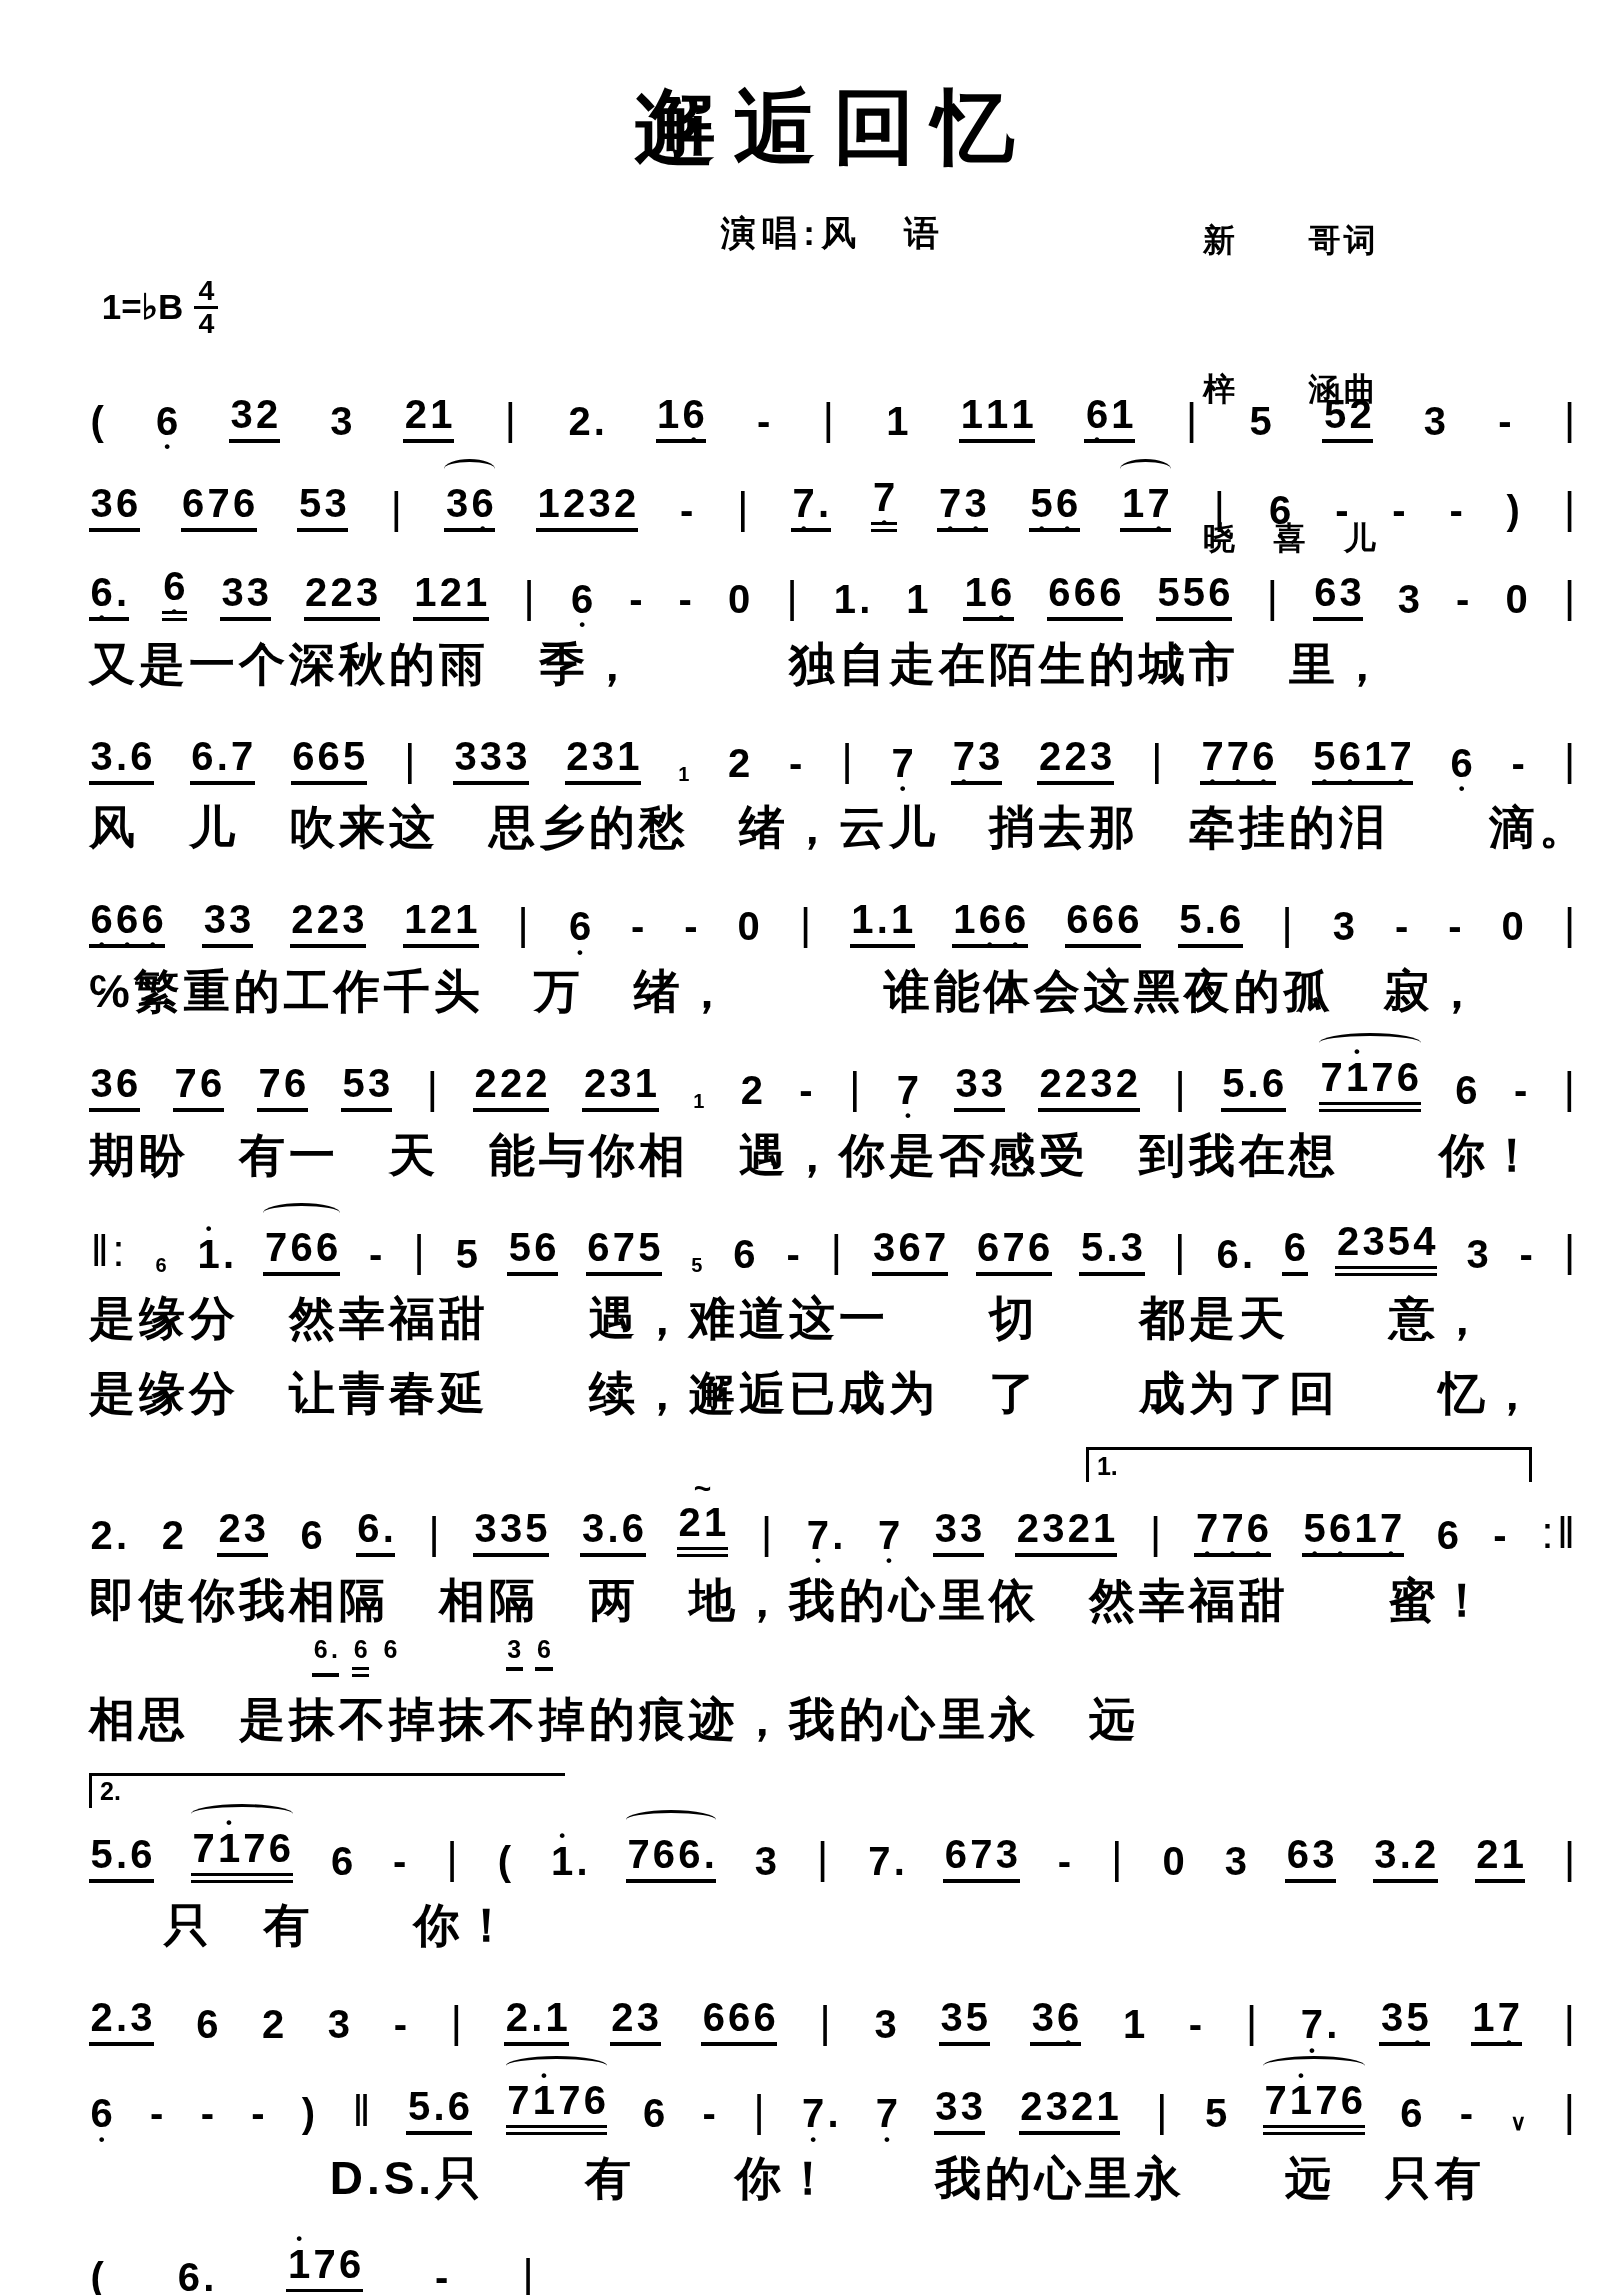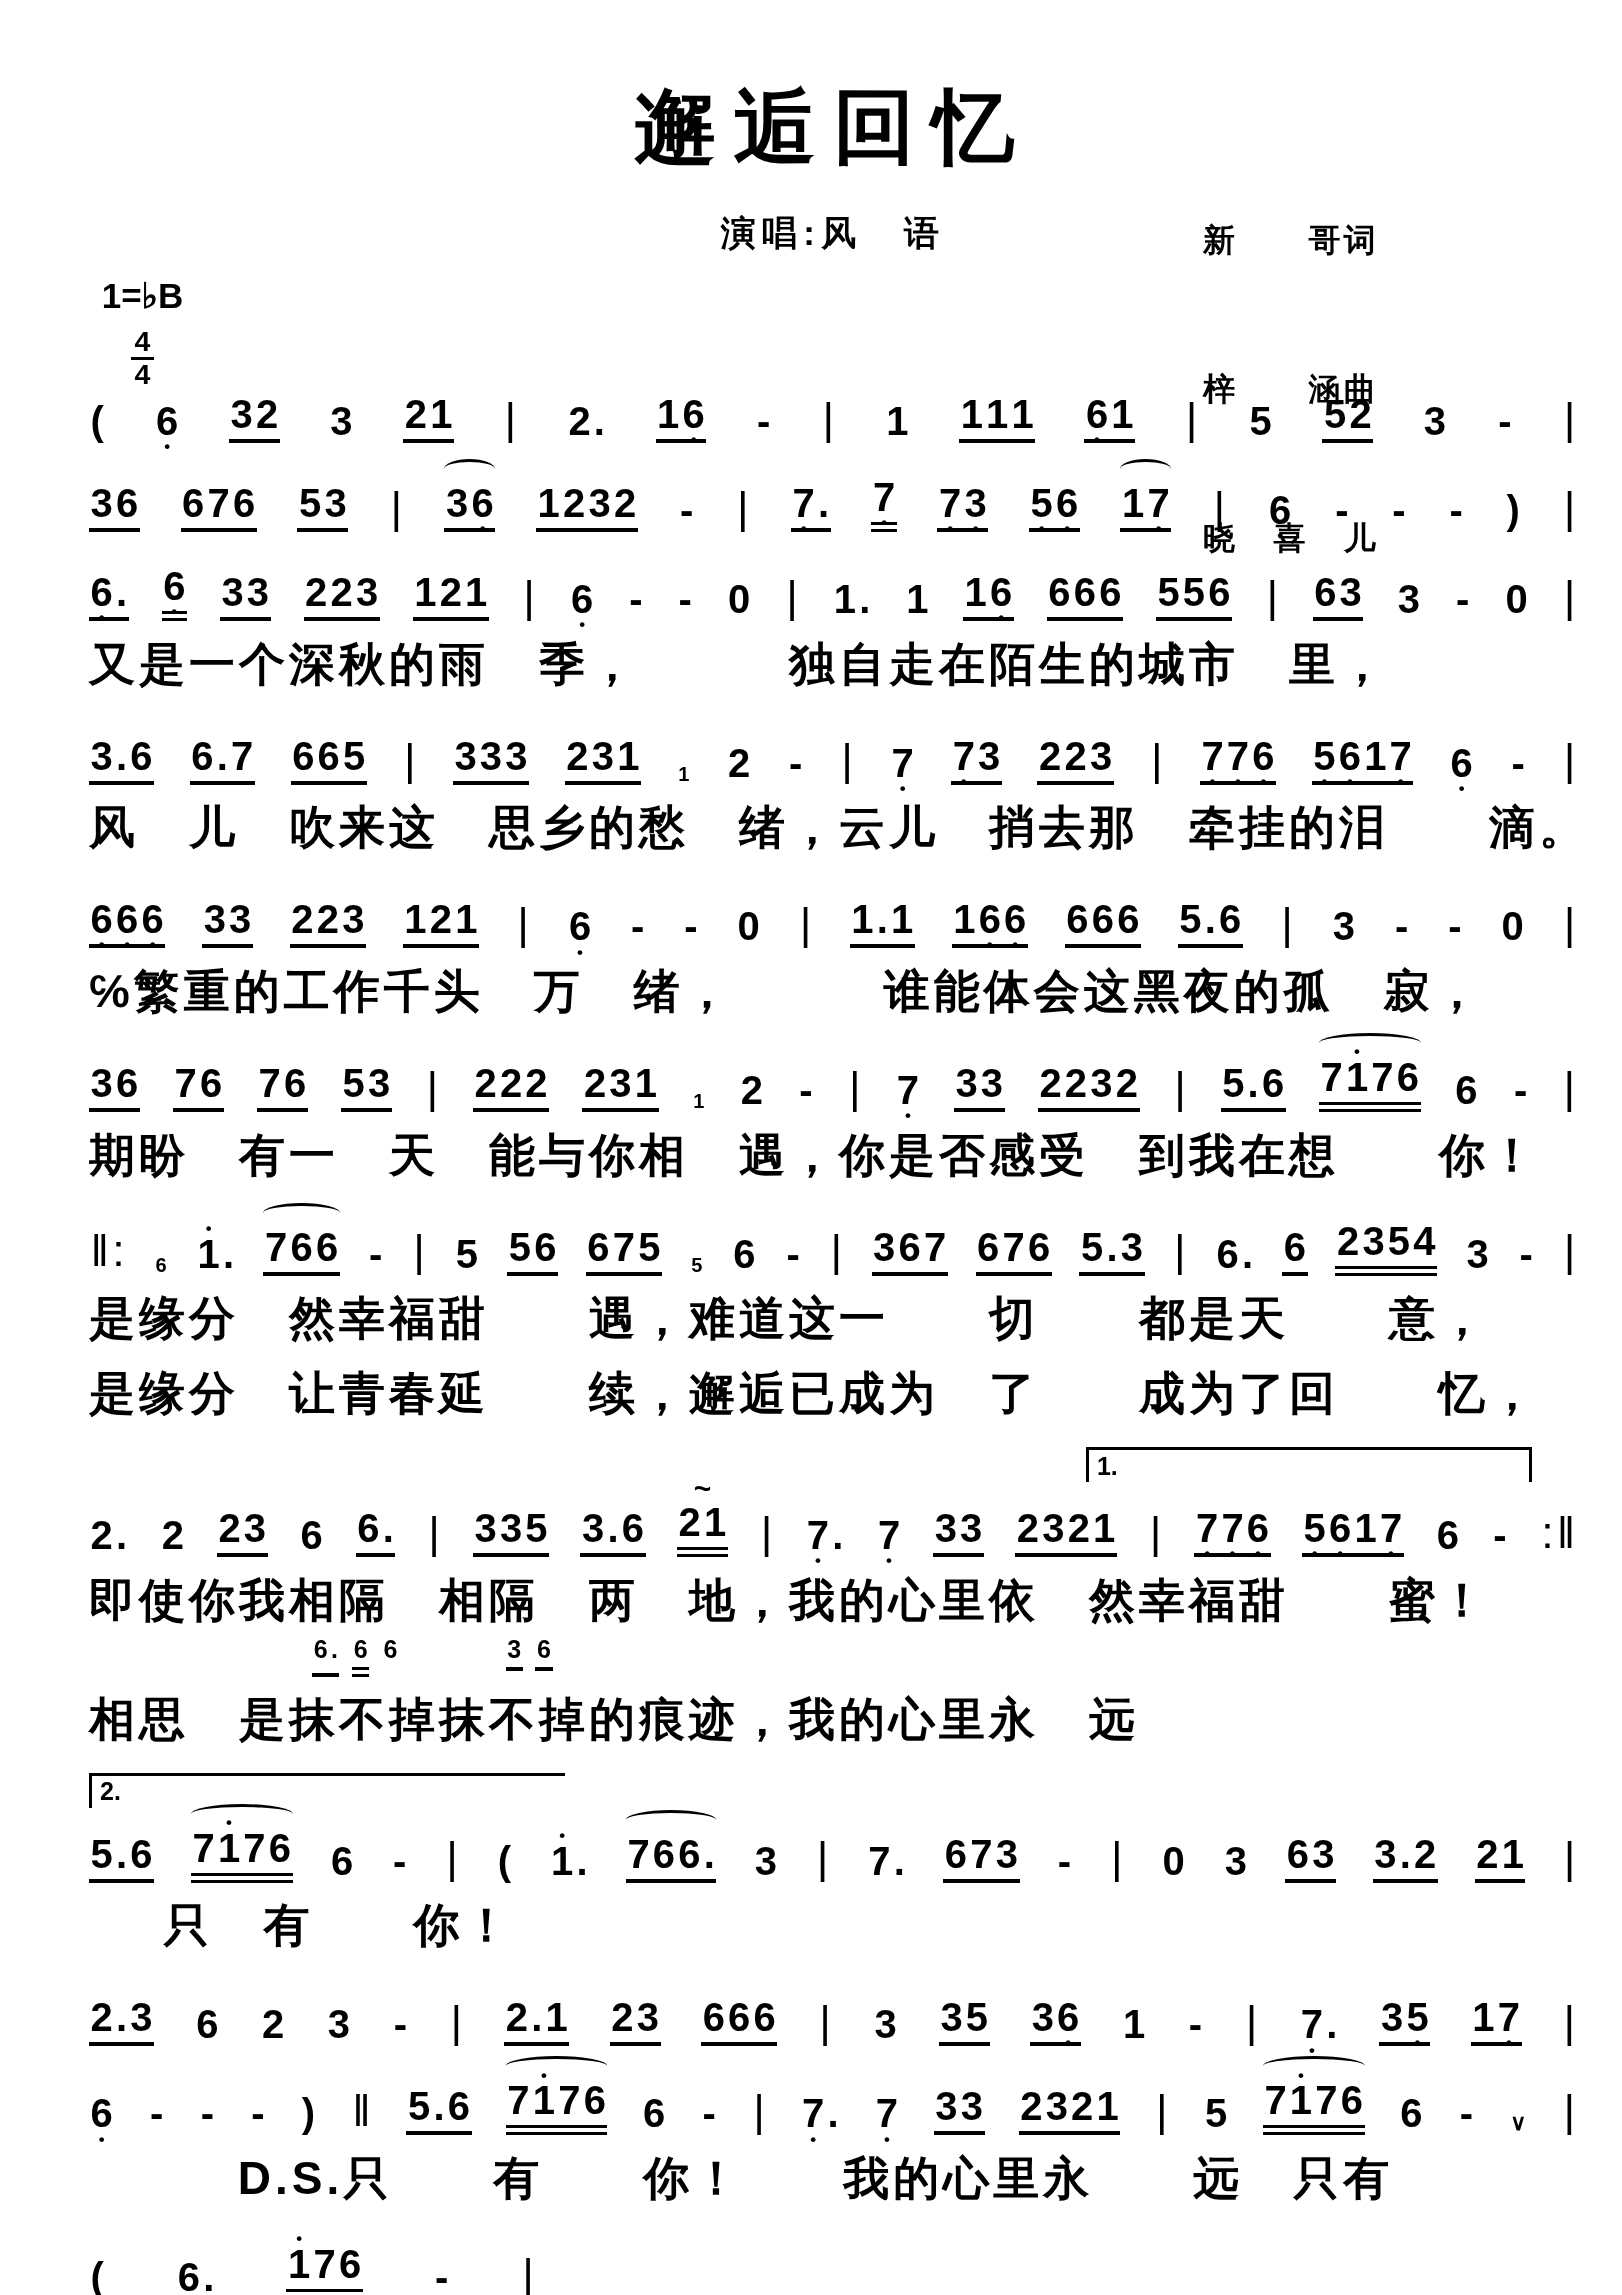--- a/index.html
+++ b/index.html
@@ -9,21 +9,21 @@
     font-family:"Liberation Sans",sans-serif;background:#fff;overflow:hidden;
   }
   
   .hdr{position:relative;height:349px;}
   .title{text-align:center;font-size:82px;font-weight:900;letter-spacing:17.4px;
          font-family:"DejaVu Serif",serif;padding-top:49px;}
   .performer{text-align:center;font-size:35px;font-weight:700;letter-spacing:6.3px;margin-top:27px;}
   .credits{position:absolute;right:198px;top:93px;font-size:32px;font-weight:700;
            line-height:1.55;letter-spacing:3.2px;white-space:pre;}
   .keysig{position:absolute;left:12.7px;top:252px;font-size:35px;font-weight:700;
-          display:flex;align-items:center;gap:11px;flex-direction:column;}
+          display:flex;align-items:center;gap:11px;}
   .frac{display:inline-flex;flex-direction:column;align-items:center;line-height:1.05;font-size:28.5px;font-weight:700;}
   .frac .ftop{border-bottom:3.2px solid #000;padding:0 4px;}
   
   .system{margin-bottom:19px;position:relative;}
   .n-row{display:flex;justify-content:space-between;align-items:flex-end;
          font-size:40px;font-weight:700;min-height:70px;line-height:1.1;}
   .nt{display:inline-block;position:relative;white-space:nowrap;}
   .nt .ch{display:inline-block;position:relative;padding:0 1.6px;}
   .u1{border-bottom:4px solid #000;padding-bottom:3.2px;}
   .u2{border-bottom:10.3px double #000;padding-bottom:3.2px;}
@@ -356,21 +356,21 @@
           <span class="nt u1"><span class="ch">3</span><span class="ch">3</span></span>
           <span class="nt u1"><span class="ch">2</span><span class="ch">3</span><span class="ch">2</span><span class="ch">1</span></span>
           <span class="nt bar"><span class="ch">|</span></span>
           <span class="nt"><span class="ch">5</span></span>
           <span class="nt u2"><span class="ch">7</span><span class="ch">1<i class="da">•</i></span><span class="ch">7</span><span class="ch">6</span><i class="arc"></i></span>
           <span class="nt"><span class="ch">6</span></span>
           <span class="nt"><span class="ch">-</span></span>
           <span class="nt sup"><span class="ch">∨</span></span>
           <span class="nt bar"><span class="ch">|</span></span>
         </div>
-        <div class="lyr" style="padding-left: 10%;">D.S.只　　有　　你！　　我的心里永　　远　只有</div>
+        <div class="lyr" style="padding-left: 10%; text-align: center;">D.S.只　　有　　你！　　我的心里永　　远　只有</div>
       </div>
       <div class="system">
         <div class="n-row" style="width: 30%;">
           <span class="nt"><span class="ch">(</span></span>
           <span class="nt"><span class="ch">6</span><span class="ch">.</span></span>
           <span class="nt u2"><span class="ch">1<i class="da">•</i></span><span class="ch">7</span><span class="ch">6</span></span>
           <span class="nt"><span class="ch">-</span></span>
           <span class="nt bar"><span class="ch">|</span></span>
         </div>
       </div>

